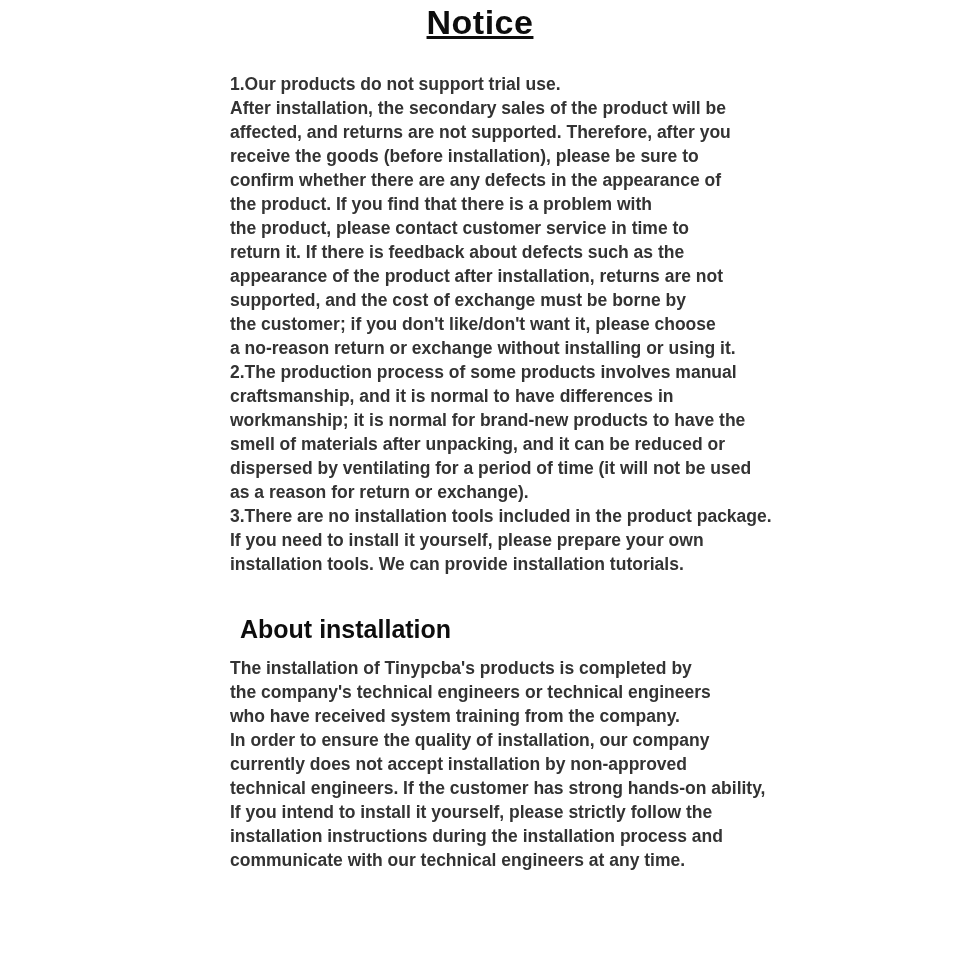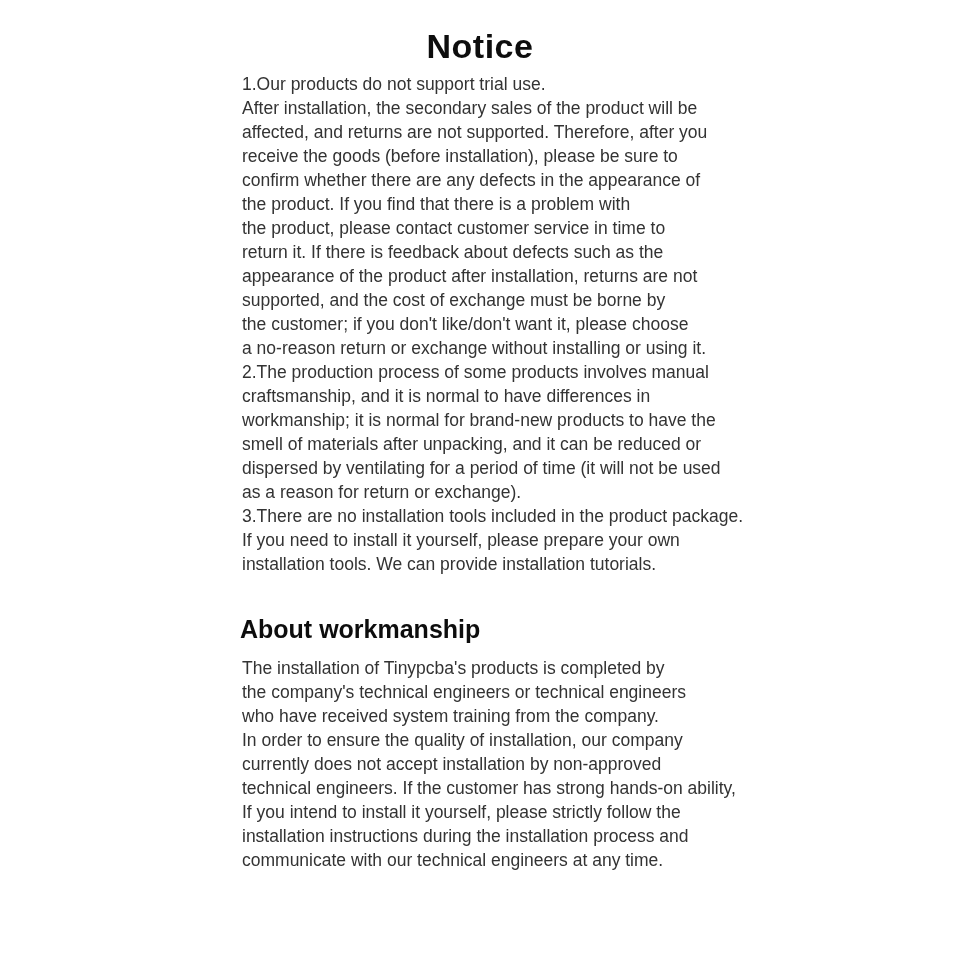--- a/index.html
+++ b/index.html
@@ -10,47 +10,49 @@
   .page {
     position: relative;
     width: 960px;
     height: 960px;
     background: #ffffff;
     overflow: hidden;
     font-family: "Liberation Sans", "DejaVu Sans", sans-serif;
   }
   .title {
     margin: 0;
-    padding-top: 24px;
+    padding-top: 0;
     text-align: center;
     font-size: 34px;
     line-height: 44px;
     font-weight: 700;
     color: #0d0d0d;
     letter-spacing: 0.5px;
+    text-decoration: underline;
   }
   .content {
     position: absolute;
     left: 230px;
     top: 60px;
     width: 600px;
   }
   .section-heading {
     margin: 38px 0 0 10px;
     font-size: 25px;
     line-height: 30px;
     font-weight: 700;
     color: #0d0d0d;
   }
   .section-body {
-    margin: 12px 0 0 12px;
+    margin: 12px 0 0 0;
     font-size: 17.5px;
     line-height: 24px;
     color: #333333;
     white-space: pre-line;
+    font-weight: bold;
   }
 </style>
 </head>
 <body>
 
 <div class="page">
   <h1 class="title">Notice</h1>
 
   <div class="content">
 
@@ -72,21 +74,21 @@
 workmanship; it is normal for brand-new products to have the
 smell of materials after unpacking, and it can be reduced or
 dispersed by ventilating for a period of time (it will not be used
 as a reason for return or exchange).
 3.There are no installation tools included in the product package.
 If you need to install it yourself, please prepare your own
 installation tools. We can provide installation tutorials.</p>
     </section>
 
     <section>
-      <h2 class="section-heading">About workmanship</h2>
+      <h2 class="section-heading">About installation</h2>
       <p class="section-body">The installation of Tinypcba's products is completed by
 the company's technical engineers or technical engineers
 who have received system training from the company.
 In order to ensure the quality of installation, our company
 currently does not accept installation by non-approved
 technical engineers. If the customer has strong hands-on ability,
 If you intend to install it yourself, please strictly follow the
 installation instructions during the installation process and
 communicate with our technical engineers at any time.</p>
     </section>

